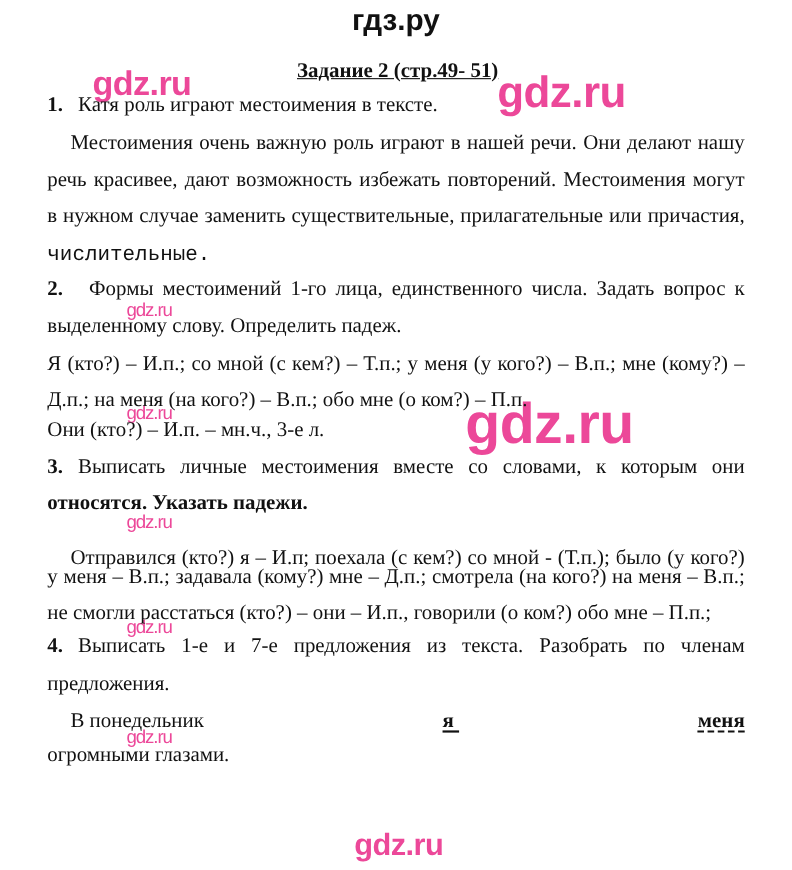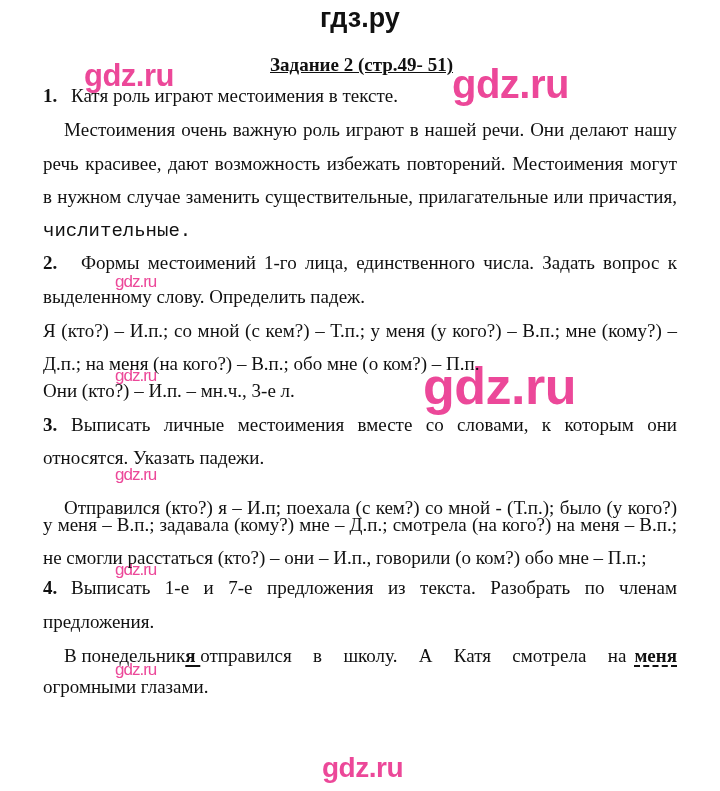--- a/index.html
+++ b/index.html
@@ -116,32 +116,31 @@
     </div>
     <div class="line" style="left:43px; top:286px;">выделенному слову. Определить падеж.</div>
     <div class="line justify" style="left:43px; top:320px; width:634px;">Я (кто?) – И.п.; со мной (с кем?) – Т.п.; у меня (у кого?) – В.п.; мне (кому?) –</div>
     <div class="line" style="left:43px; top:353px;">Д.п.; на меня (на кого?) – В.п.; обо мне (о ком?) – П.п.</div>
     <div class="line" style="left:43px; top:380px;">Они (кто?) – И.п. – мн.ч., 3-е л.</div>
 
     <div class="line" style="left:43px; top:414px; width:634px; display:flex;">
       <span class="num" style="width:28px;">3.</span>
         <span class="justify" style="flex:1;">Выписать личные местоимения вместе со словами, к которым они</span>
     </div>
-    <div class="line" style="left:43px; top:447px;">относятся. Указать падежи.</div>
+    <div class="line" style="left:43px; top:447px;font-weight:bold;">относятся. Указать падежи.</div>
     <div class="line justify" style="left:64px; top:481px; width:613px;margin-top:16px;">Отправился (кто?) я – И.п; поехала (с кем?) со мной - (Т.п.); было (у кого?)</div>
     <div class="line justify" style="left:43px; top:514px; width:634px;">у меня – В.п.; задавала (кому?) мне – Д.п.; смотрела (на кого?) на меня – В.п.;</div>
     <div class="line" style="left:43px; top:547px;">не смогли расстаться (кто?) – они – И.п., говорили (о ком?) обо мне – П.п.;</div>
 
     <div class="line" style="left:43px; top:577px; width:634px; display:flex;">
       <span class="num" style="width:28px;">4.</span>
         <span class="justify" style="flex:1;">Выписать 1-е и 7-е предложения из текста. Разобрать по членам</span>
     </div>
     <div class="line" style="left:43px; top:611px;">предложения.</div>
     <div class="line" style="left:64px; top:645px; width:613px; display:flex; justify-content:space-between;">
       <span>В понедельник</span>
       <span class="subj" style="white-space:pre;">я </span>
-      <span style="flex:1; text-align:justify; text-align-last:justify; margin:0 8px 0 0;">отправился в школу. А Катя смотрела на</span>
       <span class="obj">меня</span>
     </div>
     <div class="line" style="left:43px; top:676px;">огромными глазами.</div>
 
   </div>
 </div>
 
 </body></html>

